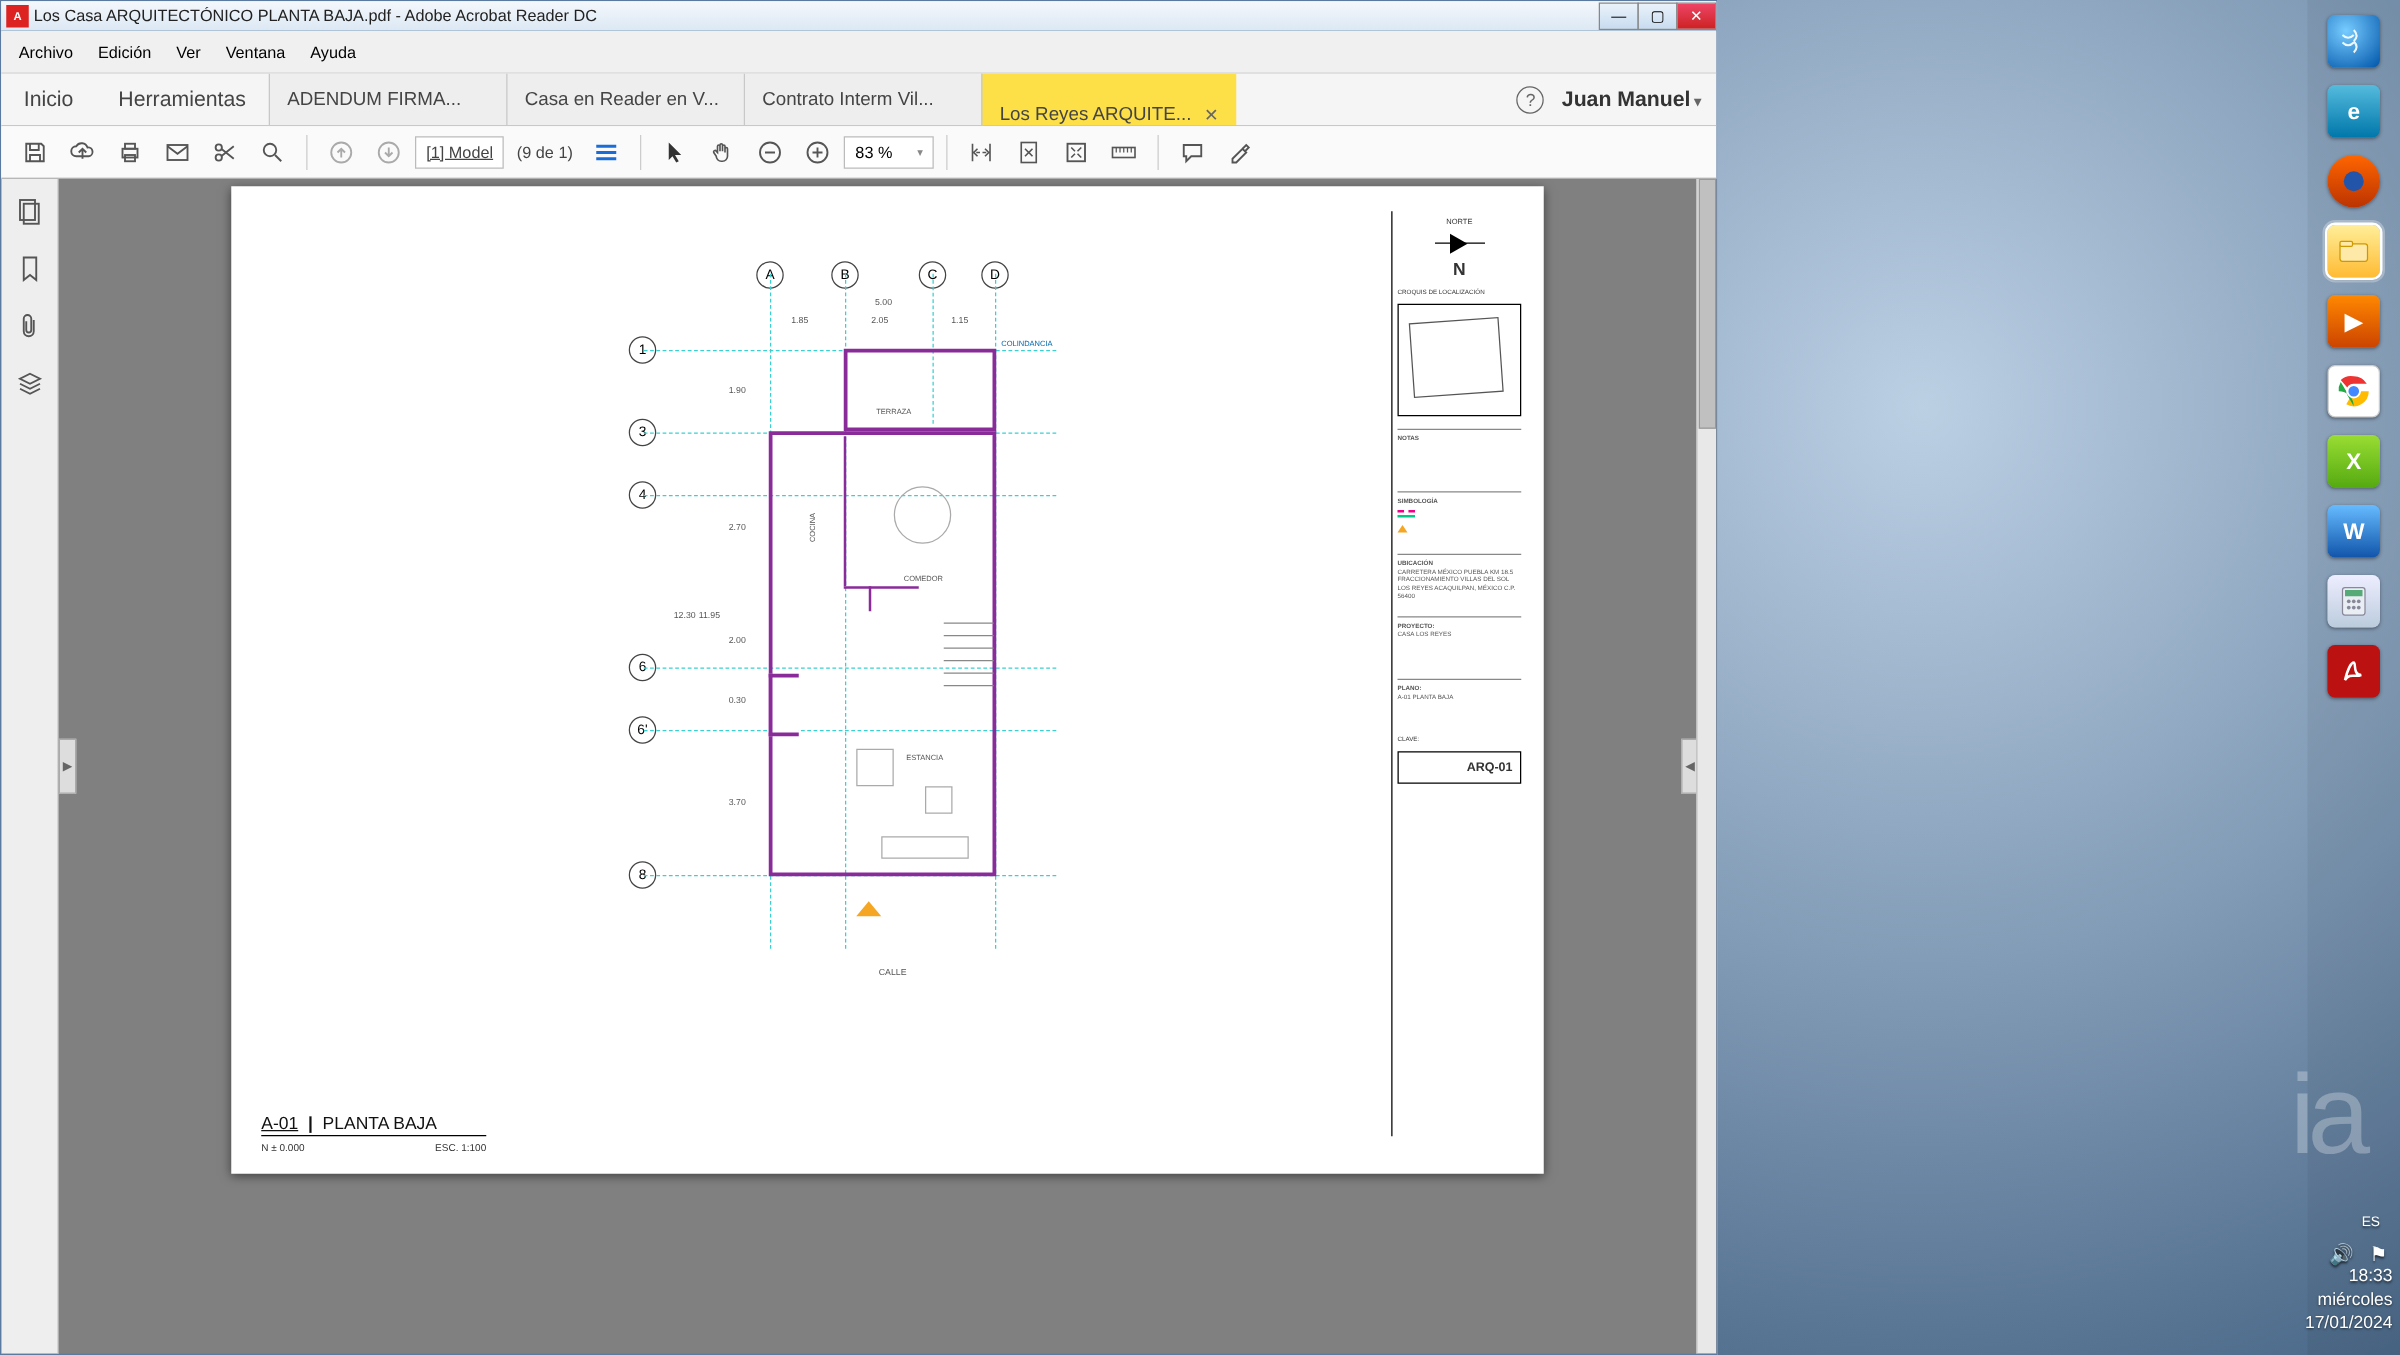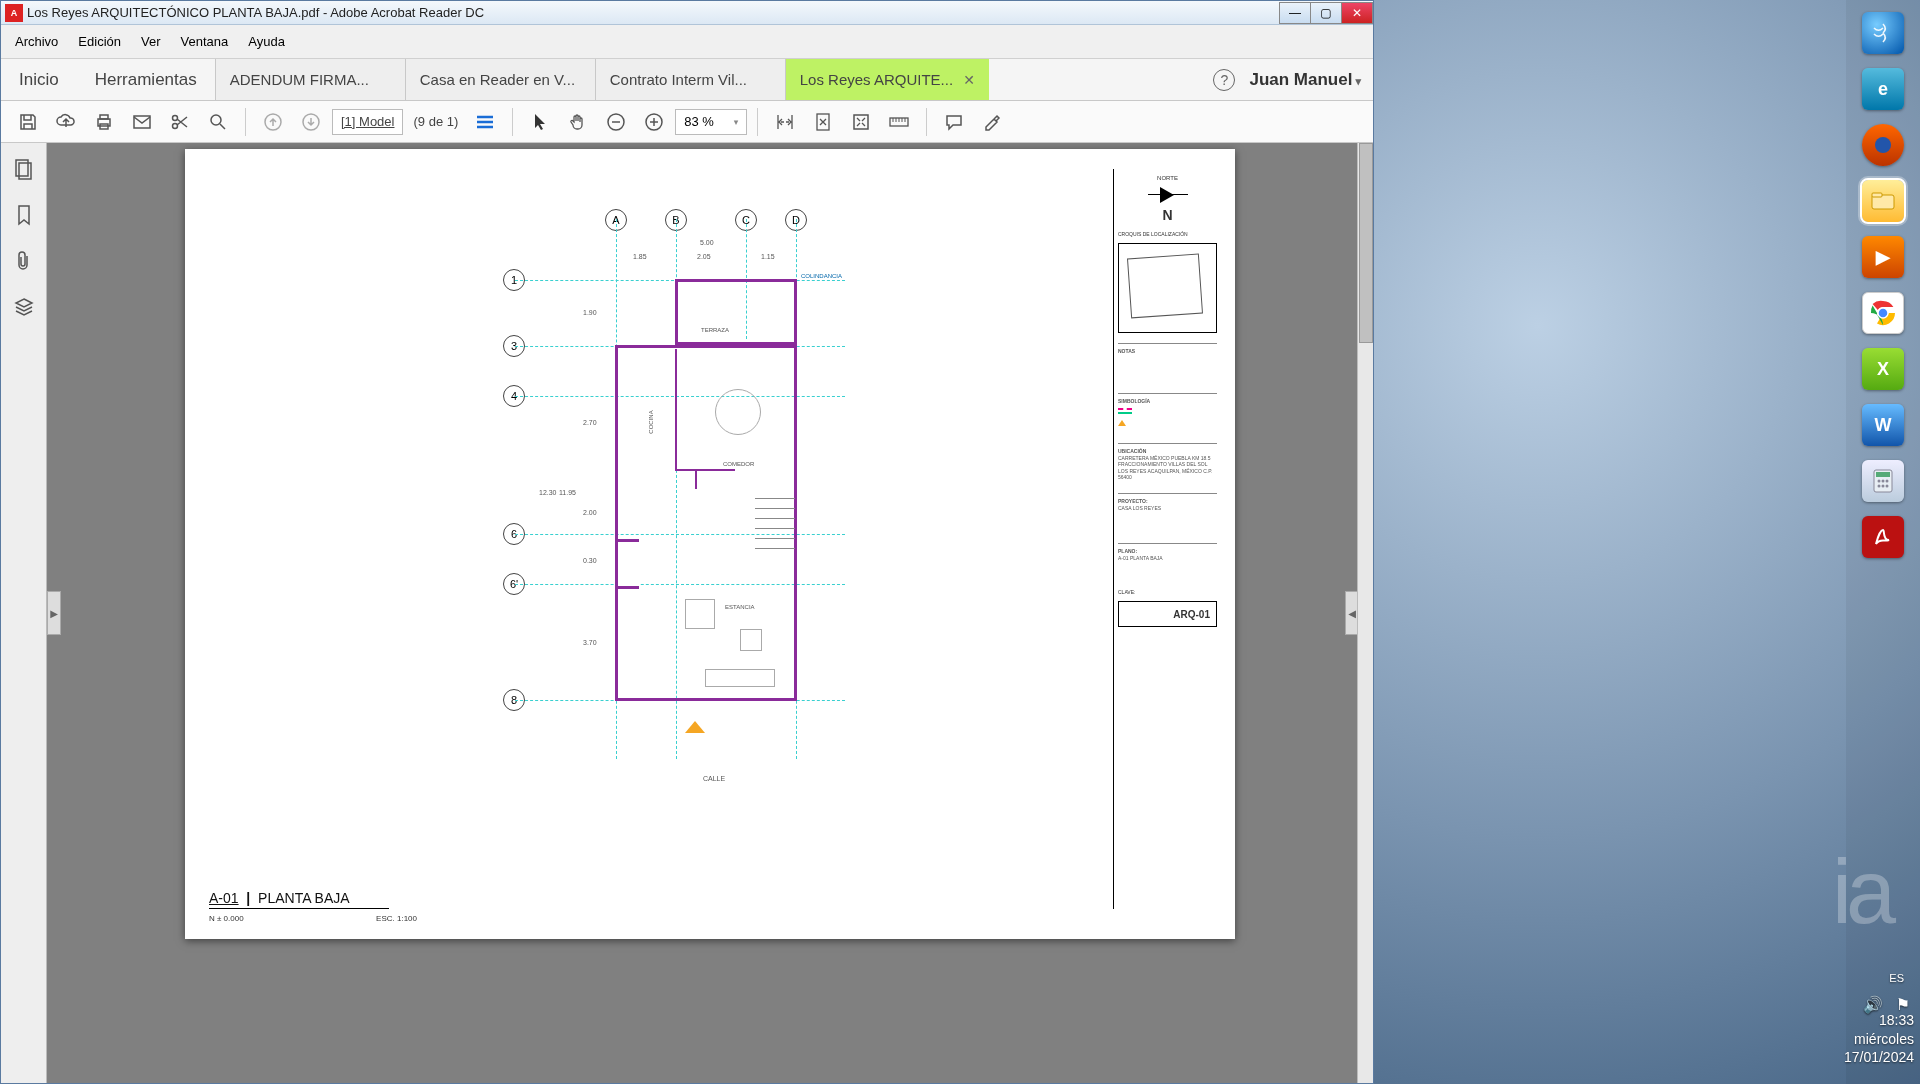--- a/index.html
+++ b/index.html
@@ -91,21 +91,21 @@
     min-width: 190px;
     border-left: 1px solid #c8c8c8;
     display: flex;
     align-items: center;
     padding: 0 14px;
     font-size: 15px;
     color: #444;
     background: #eee;
     position: relative;
   }
-  .doc-tab.active { background: #bef264; }
+  .doc-tab.active { background: #fde047; align-items: flex-end; }
   .doc-tab .close-x {
     margin-left: 10px;
     font-size: 14px;
     color: #666;
   }
   .top-right {
     display: flex;
     align-items: center;
     padding: 0 12px;
     gap: 14px;
@@ -332,21 +332,21 @@
     color:#111;
     border-bottom:1px solid #000;
     padding-bottom:2px;
     width:180px;
   }
   .plan-title .a01{text-decoration:underline;text-align:center;}
   .plan-sub {
     position:absolute;
     left:24px; bottom:16px;
     font-size:8px;color:#333;
-    display:flex;width:208px;justify-content:space-between;
+    display:flex;width:180px;justify-content:space-between;
   }
 
   
   .desktop-right {
     position:absolute;
     left:1374px;
     top:0;
     width:546px;
     height:1084px;
     background: radial-gradient(circle at 30% 30%, #bcd0e4 0%, #7a94b0 60%, #4a6888 100%);
@@ -399,21 +399,21 @@
 
   svg { display:block; }
 </style>
 </head>
 <body>
 
 <div class="app-window">
 
   <div class="title-bar">
     <div class="app-icon">A</div>
-    <div class="title-text">Los Reyes ARQUITECTÓNICO PLANTA BAJA.pdf - Adobe Acrobat Reader DC</div>
+    <div class="title-text">Los Casa ARQUITECTÓNICO PLANTA BAJA.pdf - Adobe Acrobat Reader DC</div>
     <div class="win-controls">
       <div class="win-btn">—</div>
       <div class="win-btn">▢</div>
       <div class="win-btn close">✕</div>
     </div>
   </div>
 
   <div class="menu-bar">
     <div class="menu-item"><span>Archivo</span></div>
     <div class="menu-item"><span>Edición</span></div>

